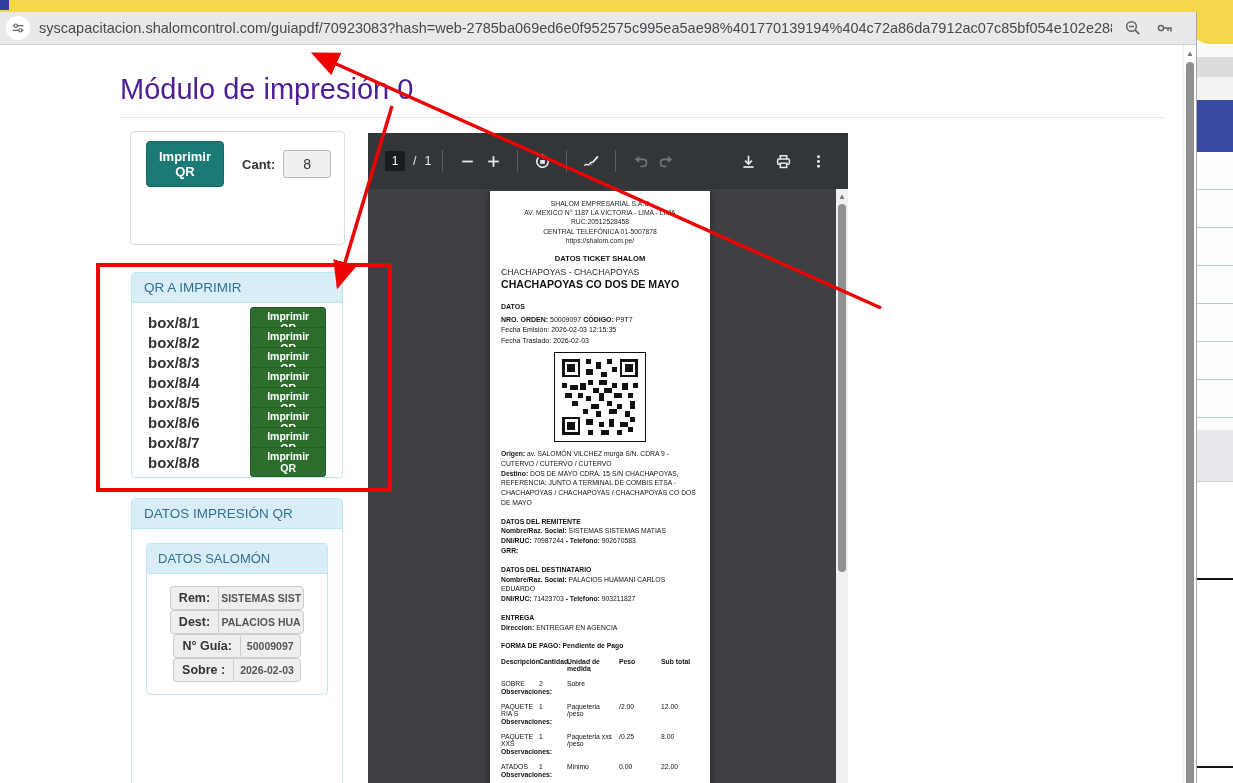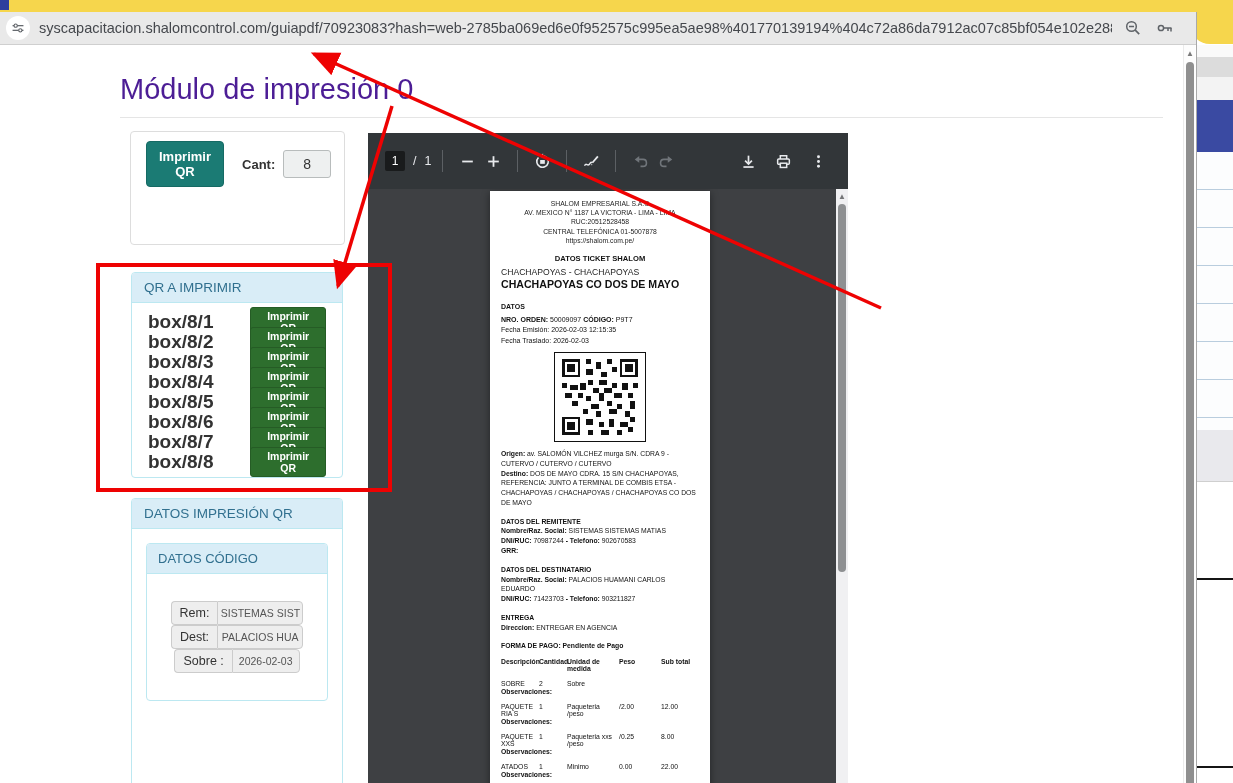--- a/index.html
+++ b/index.html
@@ -48,28 +48,28 @@
   .cant-input { margin-left:8px; width:48px; height:28px; text-align:center; font-size:14px; color:#333;
                 background:#eef0f0; border:1px solid #b8bcbc; border-radius:3px; font-family:"Liberation Sans",sans-serif; }
 
   
   .panel { border:1px solid #bce8f1; border-radius:4px; background:#fff; overflow:hidden; }
   .panel-head { background:#d9edf7; color:#31708f; border-bottom:1px solid #bce8f1; font-size:13.5px; padding:7px 12px; }
 
   .qr-card { position:absolute; left:131px; top:227px; width:212px; height:206px; }
   .qr-body { padding:9px 16px 6px 16px; }
   .qr-row { display:flex; align-items:center; height:20px; }
-  .qr-row-label { font-size:19px; font-weight:bold; color:#333; width:104px; }
+  .qr-row-label { font-size:15px; font-weight:bold; color:#333; width:104px; }
   .btn-green { background:#2d6e2d; color:#fff; border:1px solid #255c25; border-radius:3px; font-weight:bold;
                font-size:10.5px; padding:2px 7px; font-family:"Liberation Sans",sans-serif; cursor:pointer; }
 
   .datos-card { position:absolute; left:131px; top:453px; width:212px; height:290px; }
   .datos-body { padding:14px; }
   .sub-panel .panel-head { font-size:13px; padding:7px 11px; }
-  .basicos-body { padding:27px 8px; }
+  .basicos-body { padding:12px 8px;font-weight:bold; }
   .field-row { display:flex; justify-content:center; margin-bottom:0; }
   .field-label { background:#eee; border:1px solid #ccc; border-right:0; border-radius:4px 0 0 4px;
                  font-size:12.5px; color:#333; padding:3px 8px; height:24px; display:flex; align-items:center; }
   .field-value { background:#eee; border:1px solid #ccc; border-radius:0 4px 4px 0; font-size:10.5px; color:#555;
                  padding:3px 6px; height:24px; display:flex; align-items:center; justify-content:center;
                  max-width:86px; min-width:60px; white-space:nowrap; overflow:hidden; }
   .field-row + .field-row { margin-top:0; }
   .paquetes-panel { margin-top:22px; }
 
   
@@ -210,29 +210,33 @@
             <span class="qr-row-label">box/8/8</span>
             <button class="btn-green">Imprimir QR</button>
           </div>
         </div>
       </div>
 
       <div class="panel datos-card">
         <div class="panel-head">DATOS IMPRESIÓN QR</div>
         <div class="datos-body">
           <div class="panel sub-panel">
-            <div class="panel-head">DATOS CÓDIGO</div>
+            <div class="panel-head">DATOS SALOMÓN</div>
             <div class="basicos-body">
               <div class="field-row">
                 <span class="field-label">Rem:</span>
                 <span class="field-value">SISTEMAS SIST</span>
               </div>
               <div class="field-row">
                 <span class="field-label">Dest:</span>
                 <span class="field-value">PALACIOS HUA</span>
+              </div>
+              <div class="field-row">
+                <span class="field-label">N° Guía:</span>
+                <span class="field-value">50009097</span>
               </div>
               <div class="field-row">
                 <span class="field-label">Sobre :</span>
                 <span class="field-value">2026-02-03</span>
               </div>
             </div>
           </div>
         </div>
       </div>
 

